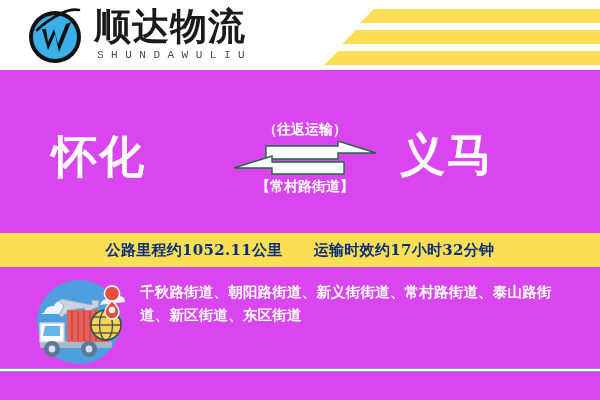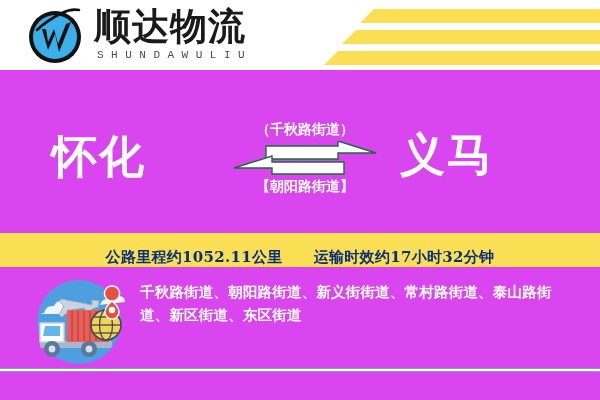--- a/index.html
+++ b/index.html
@@ -110,21 +110,21 @@
     font-size:14px;
     line-height:18px;
     color:#FFFFFF;
     white-space:nowrap;
   }
 
   
   .stats-bar {
     position:absolute; left:0; top:233px; width:600px; height:34px;
     background:#FADF54;
-    display:flex; align-items:flex-end; justify-content:center;
+    display:flex; align-items:center; justify-content:center;
   }
   .stats-text {
     font-family:"DejaVu Serif", serif;
     font-weight:bold;
     font-size:15px;
     color:#0A2F7A;
     white-space:nowrap;
     letter-spacing:0.3px;
   }
   .stats-gap { display:inline-block; width:20px; }
@@ -183,32 +183,32 @@
       <div class="stripe s3"></div>
     </div>
 
   </div>
 
   <div class="route">
 
     <div class="city origin">怀化</div>
 
     <div class="center-block">
-      <div class="direct-note">（千秋路街道）</div>
+      <div class="direct-note">（往返运输）</div>
 
       <div class="arrow-holder">
         <svg width="150" height="34" viewBox="0 0 150 34" aria-hidden="true">
 
           <path d="M36 5 L108 5 L108 0 L146 12 L108 12 L108 18 L36 18 Z" fill="#FFFFFF" stroke="#1C6B3A" stroke-width="1.4"></path>
 
           <path d="M114 21 L42 21 L42 15 L4 27 L42 27 L42 33 L114 33 Z" fill="#FFFFFF" stroke="#1C6B3A" stroke-width="1.4"></path>
         </svg>
       </div>
 
-      <div class="return-note">【朝阳路街道】</div>
+      <div class="return-note">【常村路街道】</div>
     </div>
 
     <div class="city dest">义马</div>
 
   </div>
 
   <div class="stats-bar">
     <div class="stats-text">
       <span>公路里程约1052.11公里</span>
       <span class="stats-gap"></span>

